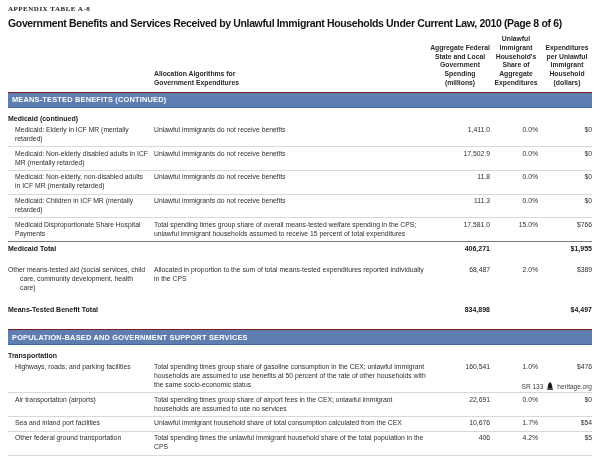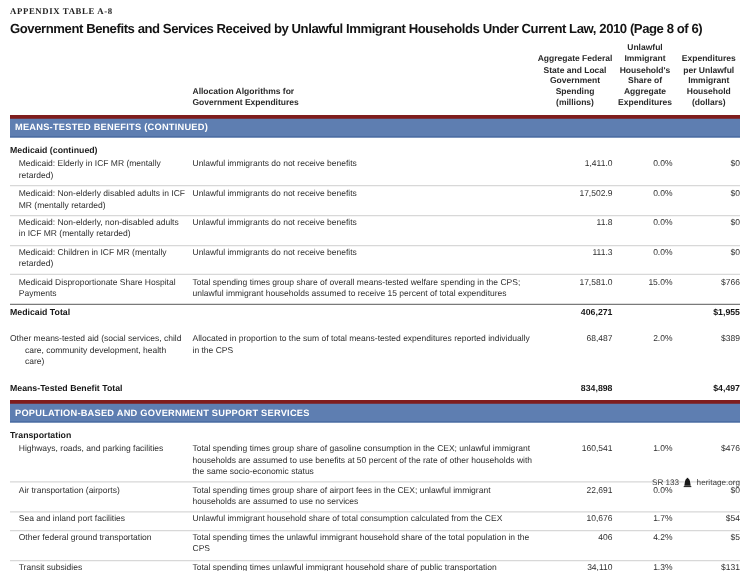--- a/index.html
+++ b/index.html
@@ -31,27 +31,27 @@
 
   .header-row { min-height: 54px; align-items: end; padding-bottom: 4px; }
   .col-head {
     font-size: 6.8px; font-weight: bold; line-height: 1.3;
     color: #2a2a2a; text-align: center;
   }
   .col-head.algo-head { text-align: left; max-width: 102px; }
 
   .band {
     background: #5e7eb1;
-    border-top: 3px solid #7f1d1d;
+    border-top: 1px solid #7f1d1d;
     border-bottom: 1px solid #47689e;
     color: #fff; font-size: 7.4px; font-weight: bold; letter-spacing: 0.2px;
     padding: 2.5px 4px 2.5px 4px;
     margin-bottom: 5px;
   }
-  .band-2 { margin-top: 3px; }
+  .band-2 { margin-top: 14px; }
 
   .subsection {
     font-size: 7px; font-weight: bold; color: #1c1c1c;
     padding: 2px 0 1.5px 0;
   }
 
   .row { font-size: 6.8px; line-height: 1.32; padding: 2.4px 0; }
   .row.rule { border-top: 1px solid #d8d8d8; }
   .c-label { padding-left: 7px; color: #2e2e2e; }
   .c-label.hang { padding-left: 12px; text-indent: -12px; }

